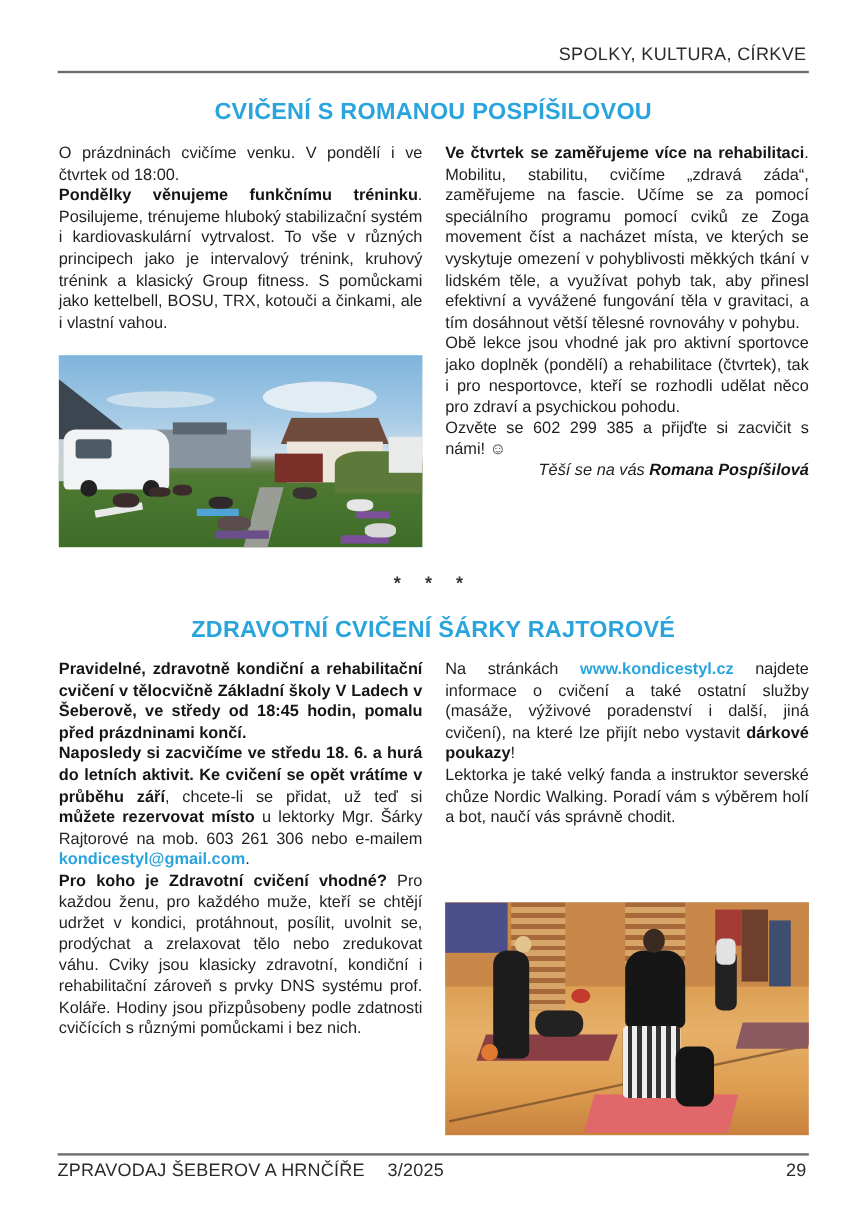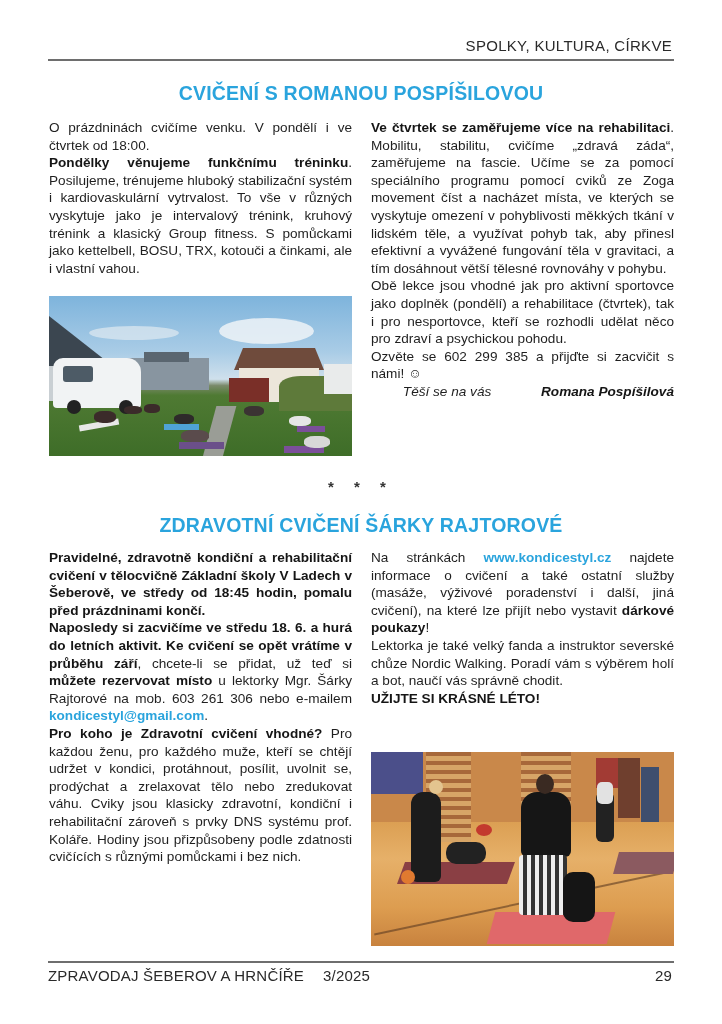--- a/index.html
+++ b/index.html
@@ -27,21 +27,21 @@
     .col p { margin: 0; }
     .col b { font-weight: bold; color: #151515; }
     .link { color: #2aa4dd; font-weight: bold; }
 
     .c1a { left: 49px; top: 119px; width: 303px; }
     .c1b { left: 371px; top: 119px; width: 303px; }
     .c2a { left: 49px; top: 549px; width: 303px; }
     .c2b { left: 371px; top: 549px; width: 303px; }
 
     .sign { text-align: right; font-style: italic; }
-    .sign b { font-style: italic; margin-left: 46px; }
+    .sign b { font-style: italic; }
 
     .stars { position: absolute; left: 0; right: 0; top: 478px; text-align: center; font-size: 15px; font-weight: bold; letter-spacing: 8px; color: #333; }
 
     .photo1 {
       position: absolute; left: 49px; top: 296px; width: 303px; height: 160px; overflow: hidden;
       background: linear-gradient(180deg, #7eb4dc 0%, #a9cce6 35%, #cfe0ec 52%, #7a8a6a 56%, #4f7a33 62%, #3e6d28 100%);
     }
     .photo2 {
       position: absolute; left: 371px; top: 752px; width: 303px; height: 194px; overflow: hidden;
       background: linear-gradient(180deg, #b3702f 0%, #d89a4c 30%, #e6b069 55%, #dd9d50 80%, #c8823e 100%);
@@ -57,21 +57,21 @@
 </head>
 <body>
 
 <div class="section-label">SPOLKY, KULTURA, CÍRKVE</div>
 <div class="hr-top"></div>
 
 <h2 class="heading h1">CVIČENÍ S ROMANOU POSPÍŠILOVOU</h2>
 
 <div class="col c1a">
   <p>O prázdninách cvičíme venku. V pondělí i ve čtvrtek od 18:00.</p>
-  <p><b>Pondělky věnujeme funkčnímu tréninku</b><span>. Posilujeme, trénujeme hluboký stabilizační systém i kardiovaskulární vytrvalost. To vše v různých vyskytuje jako je intervalový trénink, kruhový trénink a klasický Group fitness. S pomůckami jako kettelbell, BOSU, TRX, kotouči a činkami, ale i vlastní vahou.</span></p>
+  <p><b>Pondělky věnujeme funkčnímu tréninku</b><span>. Posilujeme, trénujeme hluboký stabilizační systém i kardiovaskulární vytrvalost. To vše v různých principech jako je intervalový trénink, kruhový trénink a klasický Group fitness. S pomůckami jako kettelbell, BOSU, TRX, kotouči a činkami, ale i vlastní vahou.</span></p>
 </div>
 
 <div class="photo1" title="Outdoor group exercise on a lawn with yoga mats, camper van and houses">
 
   <div class="shape" style="left:170px;top:22px;width:95px;height:26px;border-radius:50%;background:#eef3f7;opacity:.85;"></div>
   <div class="shape" style="left:40px;top:30px;width:90px;height:14px;border-radius:50%;background:#dfe9f1;opacity:.7;"></div>
 
   <div class="shape" style="left:0;top:20px;width:0;height:0;border-left:0 solid transparent;border-right:70px solid transparent;border-bottom:55px solid #3b4650;"></div>
   <div class="shape" style="left:0;top:70px;width:70px;height:35px;background:#c9cfd3;"></div>
 
@@ -121,21 +121,20 @@
 
 <div class="col c2a">
   <p><b>Pravidelné, zdravotně kondiční a rehabilitační cvičení v tělocvičně Základní školy V Ladech v Šeberově, ve středy od 18:45 hodin, pomalu před prázdninami končí.</b></p>
   <p><b>Naposledy si zacvičíme ve středu 18. 6. a hurá do letních aktivit. Ke cvičení se opět vrátíme v průběhu září</b><span>, chcete-li se přidat, už teď si </span><b>můžete rezervovat místo</b><span> u lektorky Mgr. Šárky Rajtorové na mob. 603 261 306 nebo e-mailem </span><span class="link">kondicestyl@gmail.com</span><span>.</span></p>
   <p><b>Pro koho je Zdravotní cvičení vhodné?</b><span> Pro každou ženu, pro každého muže, kteří se chtějí udržet v kondici, protáhnout, posílit, uvolnit se, prodýchat a zrelaxovat tělo nebo zredukovat váhu. Cviky jsou klasicky zdravotní, kondiční i rehabilitační zároveň s prvky DNS systému prof. Koláře. Hodiny jsou přizpůsobeny podle zdatnosti cvičících s různými pomůckami i bez nich.</span></p>
 </div>
 
 <div class="col c2b">
   <p><span>Na stránkách </span><span class="link">www.kondicestyl.cz</span><span> najdete informace o cvičení a také ostatní služby (masáže, výživové poradenství i další, jiná cvičení), na které lze přijít nebo vystavit </span><b>dárkové poukazy</b><span>!</span></p>
   <p>Lektorka je také velký fanda a instruktor severské chůze Nordic Walking. Poradí vám s výběrem holí a bot, naučí vás správně chodit.</p>
-  <p><b>UŽIJTE SI KRÁSNÉ LÉTO!</b></p>
 </div>
 
 <div class="photo2" title="Indoor exercise class in a school gym with instructors assisting participants on mats">
 
   <div class="shape" style="left:0;top:0;width:303px;height:70px;background:#c9884a;"></div>
   <div class="shape" style="left:0;top:0;width:52px;height:42px;background:#4b4f8a;"></div>
   <div class="shape" style="left:55px;top:0;width:45px;height:90px;background:repeating-linear-gradient(180deg,#a7683a 0 4px,#d7a567 4px 9px);"></div>
   <div class="shape" style="left:150px;top:0;width:50px;height:80px;background:repeating-linear-gradient(180deg,#a7683a 0 4px,#d7a567 4px 9px);"></div>
   <div class="shape" style="left:225px;top:6px;width:22px;height:30px;background:#a23b34;"></div>
   <div class="shape" style="left:247px;top:6px;width:22px;height:60px;background:#6f3f2e;"></div>

